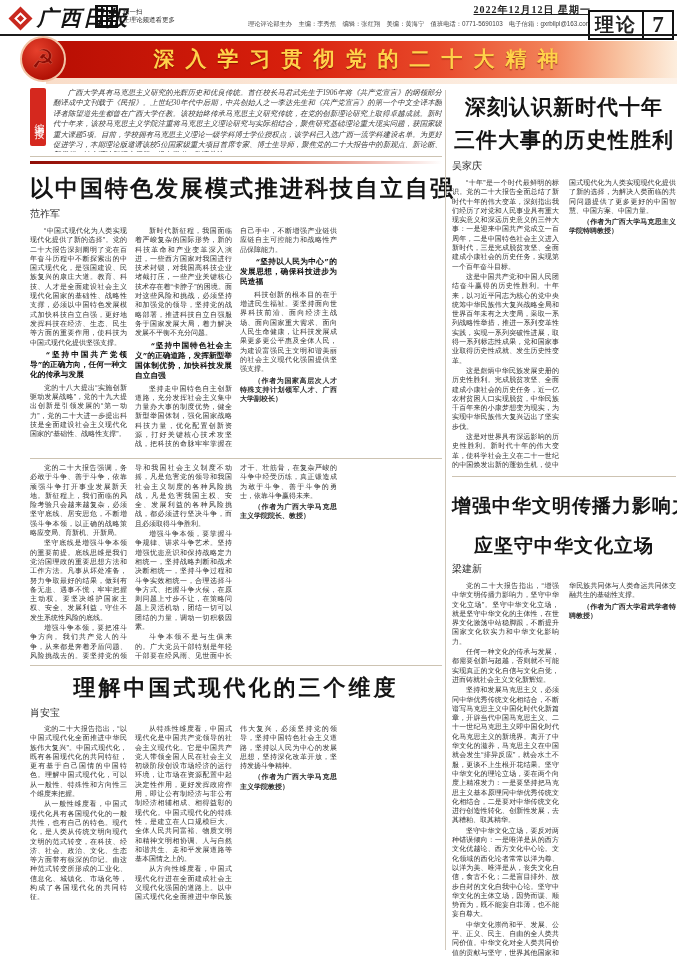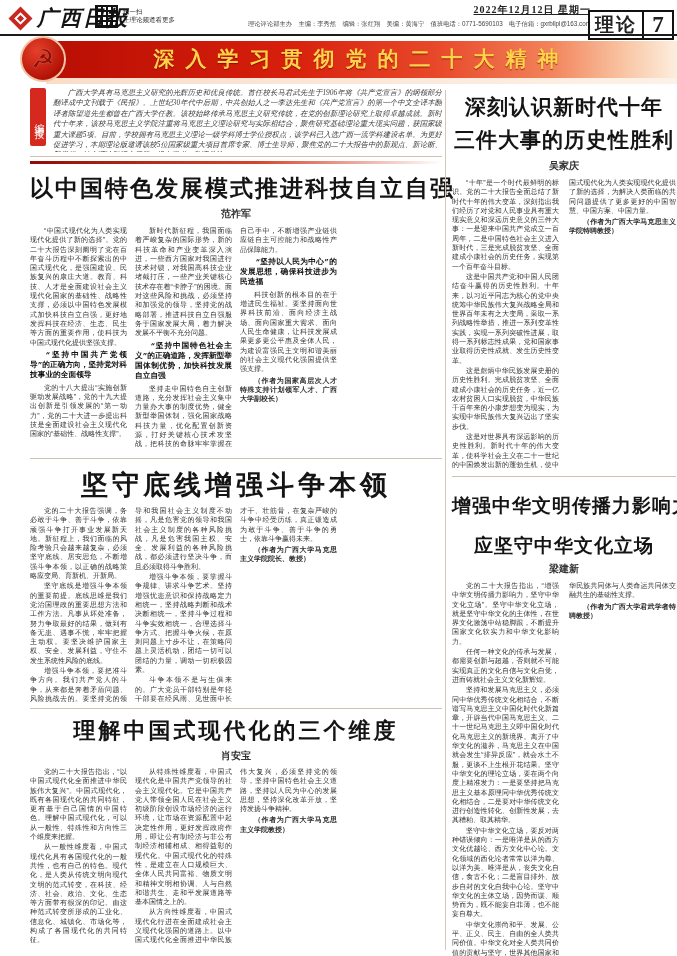--- a/index.html
+++ b/index.html
@@ -60,21 +60,21 @@
   .editor-note { display:flex; height:64px; margin-bottom:1px; }
   .note-tab { width:16px; height:58px; background:#d5281e; color:#fff; margin-right:7px;
               writing-mode:vertical-rl; text-orientation:upright; font-size:10px;
               letter-spacing:3px; padding-top:4px; text-align:center; border-radius:2px;
               font-family:"Liberation Sans",sans-serif; flex:none; }
   .note-text { flex:1; font-size:7.4px; line-height:10.4px; text-align:justify;
                font-style:italic; color:#3c3c3c; text-indent:2em; overflow:hidden; }
 
   
   .headline { text-align:center; font-weight:bold; color:#141414; white-space:nowrap; }
-  .author { text-align:center; font-size:10px; font-weight:bold; color:#333; }
+  .author { font-size:10px; font-weight:normal; color:#333; }
   .body-cols { column-gap:8px; font-size:7px; line-height:9.3px; text-align:justify;
                overflow:hidden; column-fill:auto; color:#313131;
                font-family:"Liberation Sans","DejaVu Sans",sans-serif; }
   .cols4 { column-count:4; }
   .cols2 { column-count:2; column-gap:10px; }
   .b-p    { text-indent:2em; margin:0 0 1px; }
   .b-sub  { font-weight:bold; font-size:7.7px; line-height:10px; margin:3px 0;
             text-indent:2em; color:#111;font-family:Liberation Mono, monospace; }
   .b-foot { font-weight:bold; text-indent:2em; margin-top:2px; }
 
@@ -145,34 +145,33 @@
       <div class="note-text">广西大学具有马克思主义研究的光辉历史和优良传统。首任校长马君武先生于1906年将《共产党宣言》的纲领部分翻译成中文刊载于《民报》。上世纪30年代中后期，中共创始人之一李达先生和《共产党宣言》的第一个中文全译本翻译者陈望道先生都曾在广西大学任教。该校始终传承马克思主义研究传统，在党的创新理论研究上取得卓越成就。新时代十年来，该校马克思主义学院注重将马克思主义理论研究与实际相结合，聚焦研究基础理论重大现实问题，获国家级重大课题5项。目前，学校拥有马克思主义理论一级学科博士学位授权点，该学科已入选广西一流学科建设名单。为更好促进学习，本期理论版邀请该校5位国家级重大项目首席专家、博士生导师，聚焦党的二十大报告中的新观点、新论断、新思想，结合理论和现实问题，提出思考，敬请关注。</div>
     </section>
     <div class="rule"></div>
 
     <section class="article science">
       <div class="red-rule"></div>
       <h1 class="headline">以中国特色发展模式推进科技自立自强</h1>
       <div class="author">范祚军</div>
       <div class="body-cols cols4">
           <div class="b-p">“中国式现代化为人类实现现代化提供了新的选择”。党的二十大报告深刻阐明了党在百年奋斗历程中不断探索出的中国式现代化，是强国建设、民族复兴的康庄大道。教育、科技、人才是全面建设社会主义现代化国家的基础性、战略性支撑，必须以中国特色发展模式加快科技自立自强，更好地发挥科技在经济、生态、民生等方面的重要作用，使科技为中国式现代化提供坚强支撑。</div>
-          <div class="b-sub">“坚持中国共产党领导”的正确方向，坚持党对科技事业的全面领导</div>
+          <div class="b-sub">“坚持中国共产党领导”的正确方向，任何一种文化的传承与发展</div>
           <div class="b-p">党的十八大提出“实施创新驱动发展战略”，党的十九大提出创新是引领发展的“第一动力”，党的二十大进一步提出科技是全面建设社会主义现代化国家的“基础性、战略性支撑”。</div>
           <div class="b-p">新时代新征程，我国面临着严峻复杂的国际形势，新的科技革命和产业变革深入演进，一些西方国家对我国进行技术封锁，对我国高科技企业堵截打压，一些产业关键核心技术存在着“卡脖子”的困境。面对这些风险和挑战，必须坚持和加强党的领导，坚持党的战略部署，推进科技自立自强服务于国家发展大局，着力解决发展不平衡不充分问题。</div>
           <div class="b-sub">“坚持中国特色社会主义”的正确道路，发挥新型举国体制优势，加快科技发展自立自强</div>
           <div class="b-p">坚持走中国特色自主创新道路，充分发挥社会主义集中力量办大事的制度优势，健全新型举国体制，强化国家战略科技力量，优化配置创新资源，打好关键核心技术攻坚战，把科技的命脉牢牢掌握在自己手中，不断增强产业链供应链自主可控能力和战略性产品保障能力。</div>
           <div class="b-sub">“坚持以人民为中心”的发展思想，确保科技进步为民造福</div>
           <div class="b-p">科技创新的根本目的在于增进民生福祉。要坚持面向世界科技前沿、面向经济主战场、面向国家重大需求、面向人民生命健康，让科技发展成果更多更公平惠及全体人民，为建设富强民主文明和谐美丽的社会主义现代化强国提供坚强支撑。</div>
           <div class="b-foot">（作者为国家高层次人才特殊支持计划领军人才、广西大学副校长）</div>
         </div>
     </section>
     <div class="rule"></div>
 
     <section class="article struggle">
-      <h2 class="headline">坚守底线增强斗争本领</h2>
       <div class="body-cols cols4">
           <div class="b-p">党的二十大报告强调，务必敢于斗争、善于斗争，依靠顽强斗争打开事业发展新天地。新征程上，我们面临的风险考验只会越来越复杂，必须坚守底线、居安思危，不断增强斗争本领，以正确的战略策略应变局、育新机、开新局。</div>
           <div class="b-p">坚守底线是增强斗争本领的重要前提。底线思维是我们党治国理政的重要思想方法和工作方法。凡事从坏处准备，努力争取最好的结果，做到有备无患、遇事不慌，牢牢把握主动权。要坚决维护国家主权、安全、发展利益，守住不发生系统性风险的底线。</div>
           <div class="b-p">增强斗争本领，要把准斗争方向。我们共产党人的斗争，从来都是奔着矛盾问题、风险挑战去的。要坚持党的领导和我国社会主义制度不动摇，凡是危害党的领导和我国社会主义制度的各种风险挑战，凡是危害我国主权、安全、发展利益的各种风险挑战，都必须进行坚决斗争，而且必须取得斗争胜利。</div>
           <div class="b-p">增强斗争本领，要掌握斗争规律、讲求斗争艺术。坚持增强忧患意识和保持战略定力相统一，坚持战略判断和战术决断相统一，坚持斗争过程和斗争实效相统一，合理选择斗争方式、把握斗争火候，在原则问题上寸步不让，在策略问题上灵活机动，团结一切可以团结的力量，调动一切积极因素。</div>
           <div class="b-p">斗争本领不是与生俱来的。广大党员干部特别是年轻干部要在经风雨、见世面中长才干、壮筋骨，在复杂严峻的斗争中经受历练，真正锻造成为敢于斗争、善于斗争的勇士，依靠斗争赢得未来。</div>
           <div class="b-foot">（作者为广西大学马克思主义学院院长、教授）</div>
         </div>
     </section>
     <div class="rule"></div>

